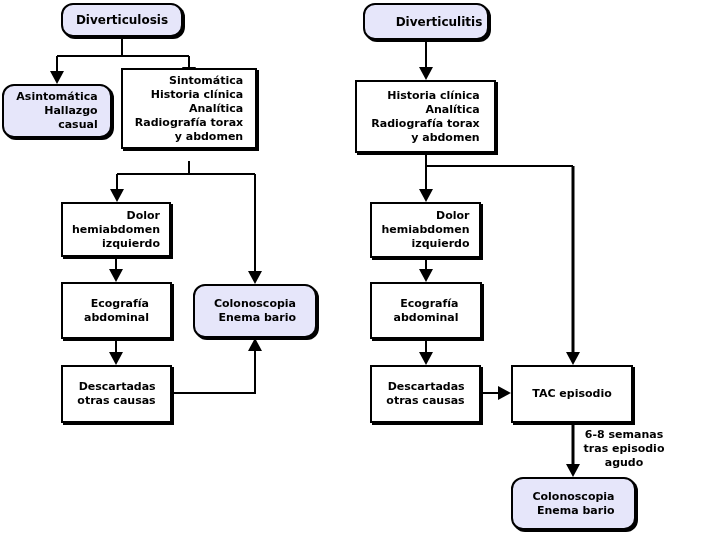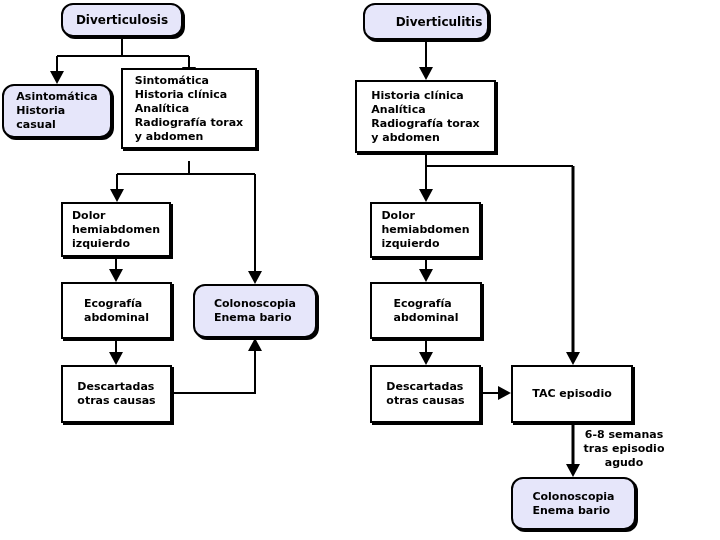--- a/index.html
+++ b/index.html
@@ -7,21 +7,21 @@
     position:relative;width:720px;height:540px;background:#fff;overflow:hidden;
     font-family:"DejaVu Sans",sans-serif;
   }
   #connectors{position:absolute;left:0;top:0;width:720px;height:540px;}
   #connectors path{stroke:#000;stroke-width:2;fill:none;}
   #connectors path.thick{stroke-width:3;}
   #connectors polygon{fill:#000;stroke:none;}
   .node{
     position:absolute;box-sizing:border-box;
     display:flex;align-items:center;justify-content:center;
-    text-align:left;white-space:pre-line;
+    text-align:right;white-space:pre-line;
     font-weight:bold;font-size:11px;line-height:14px;color:#000;
     border:2px solid #000;background:var(--process-fill,#fff);
     box-shadow:2px 2px 0 #000;
     padding:2px;
   }
   .rounded{border-radius:12px;background:var(--terminal-fill,#e6e6fa);}
   .title{font-size:12px;}
   
   #l1{left:61px;top:3px;width:122px;height:34px;}
   #l2{left:2px;top:84px;width:110px;height:54px;}
@@ -98,21 +98,21 @@
       <polygon points="498,386 498,400 511,393"></polygon>
     </g>
     <g>
       <path class="thick" d="M573 423 V465"></path>
       <polygon points="566,464 580,464 573,477"></polygon>
     </g>
   </svg>
 
   <div id="l1" class="node rounded title">Diverticulosis</div>
   <div id="l2" class="node rounded">Asintomática
-Historia
+Hallazgo
 casual</div>
   <div id="l3" class="node">Sintomática
 Historia clínica
 Analítica
 Radiografía torax
 y abdomen</div>
   <div id="l4" class="node">Dolor
 hemiabdomen
 izquierdo</div>
   <div id="l5" class="node">Ecografía

